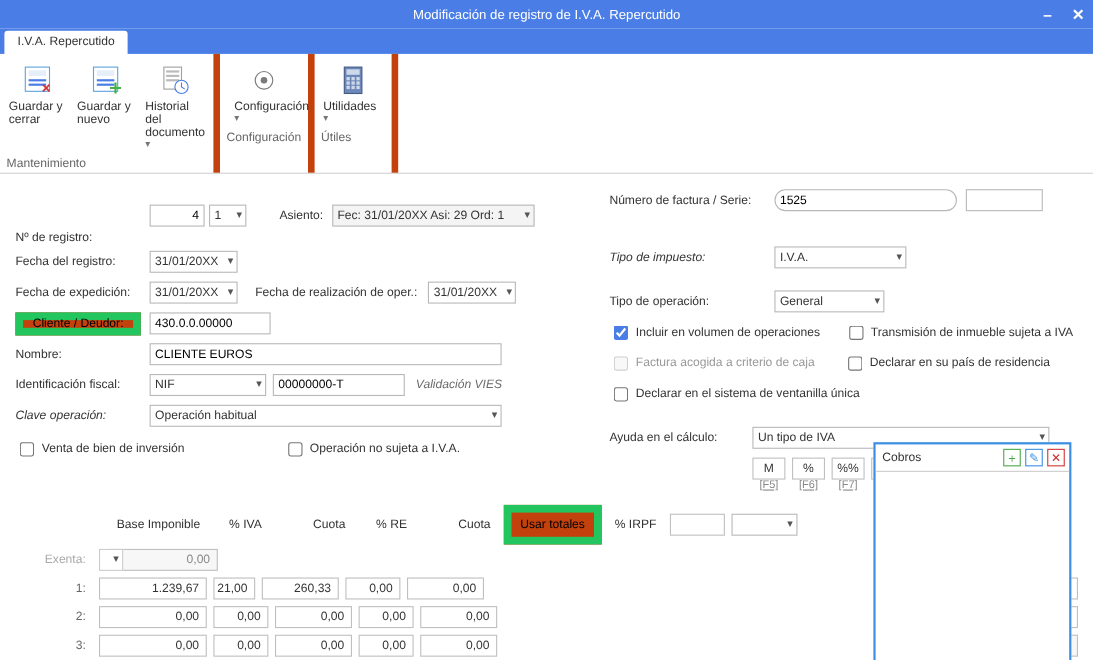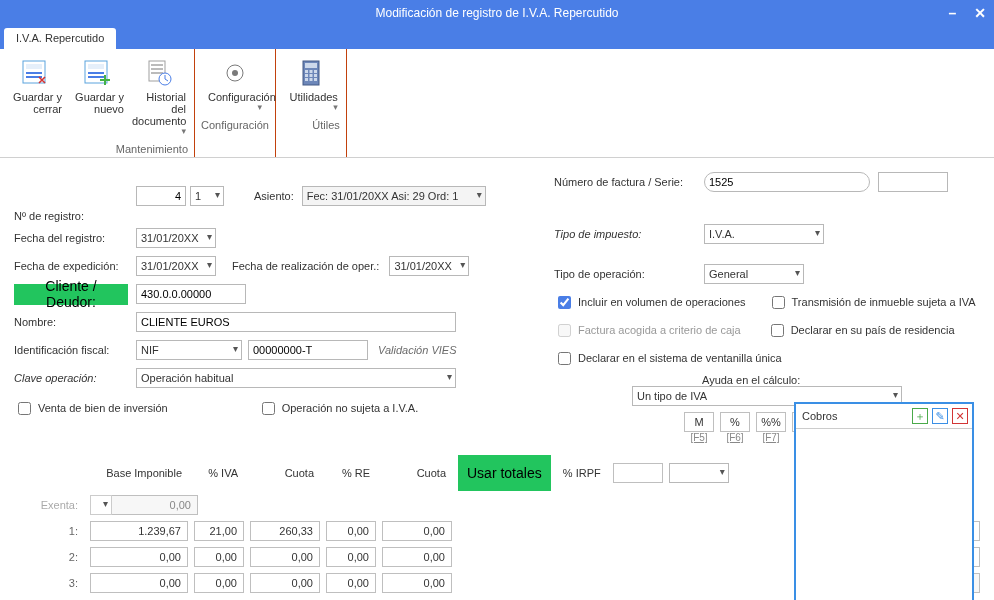--- a/index.html
+++ b/index.html
@@ -3,34 +3,34 @@
 <meta charset="utf-8">
 <style>
   * { box-sizing: border-box; font-family: "Segoe UI", Tahoma, sans-serif; }
   html, body { margin: 0; padding: 0; }
   body { background: #ffffff; font-size: 11px; color: #333; }
   .titlebar { background: #4a7ee6; height: 26px; color: #fff; display: flex; align-items: center; justify-content: center; position: relative; font-size: 12px; }
   .titlebar .ctrls { position: absolute; right: 8px; top: 0; height: 26px; display: flex; align-items: center; gap: 18px; font-size: 14px; }
   .tabstrip { background: #4a7ee6; padding-top: 2px; }
   .tab { background: #fff; display: inline-block; padding: 4px 12px 5px 12px; margin-left: 4px; font-size: 11px; border-top-left-radius: 3px; border-top-right-radius: 3px; }
   .ribbon { border-bottom: 1px solid #d0d0d0; display: flex; font-size: 11px; }
-  .ribbon .group { border-right: 1px solid #c2410c; padding: 6px 6px 2px 6px; text-align: right; }
+  .ribbon .group { border-right: 6px solid #c2410c; padding: 6px 6px 2px 6px; text-align: left; }
   .ribbon .group-items { display: flex; gap: 4px; justify-content: center; }
   .ribbon .item { width: 58px; padding: 2px; cursor: pointer; line-height: 1.1; }
   .ribbon .item .ico { width: 32px; height: 32px; margin: 0 auto 2px auto; display: flex; align-items: center; justify-content: center; }
   .ribbon .group-title { color: #666; margin-top: 4px; font-size: 11px; }
   .form { position: relative; padding: 12px 14px; font-size: 11px; }
   .row { display: flex; align-items: center; min-height: 24px; }
   .lbl { display: inline-block; }
   input[type="text"].field, .selectlike {
     border: 1px solid #b8b8b8; height: 20px; padding: 0 4px; font-size: 11px; background: #fff;
   }
   .selectlike { position: relative; display:inline-flex; align-items:center; padding-right:16px; }
   .selectlike::after { content:"▾"; position:absolute; right:3px; top:2px; color:#555; font-size:10px; }
-  .btn { border: 1px solid #22c55e; background: #22c55e; height: 21px; padding: 0 8px; cursor: pointer; font-size: 14px; display:inline-flex; align-items:center; }
+  .btn { border: 7px solid #22c55e; background: #c2410c; height: 21px; padding: 0 8px; cursor: pointer; font-size: 11px; display:inline-flex; align-items:center; }
   .check { display: inline-flex; align-items: center; gap: 4px; }
   .check input { accent-color: #4a7ee6; }
   .vies { color: #6b6b6b; font-style: italic; }
   .thead { font-size: 11px; text-align: right; padding-right: 6px; }
   .numcell { border:1px solid #bfbfbf; height:20px; text-align:right; padding:0 6px; background:#fff; display:flex; align-items:center; justify-content:flex-end; width:80px; }
   .rowlabel { text-align:right; padding-right:6px; width:70px; color:#666; }
   .mbox { border:1px solid #bfbfbf; width:30px; height:20px; text-align:center; font-size:11px; cursor:pointer; line-height:18px; }
   .shortcut { color:#888; text-decoration:underline; font-size:10px; text-align:center; width:30px; }
   .panel { position:absolute; border:2px solid #3a8fe5; background:#fff; right:20px; top:244px; width:180px; height:204px; display:flex; flex-direction:column; }
   .panel-top { display:flex; align-items:center; justify-content:space-between; padding:4px 4px 4px 6px; border-bottom:1px solid #ccc; }
@@ -273,21 +273,21 @@
         </label>
       </div>
 
       <div class="row" style="margin-top:4px;">
         <label class="check">
           <input type="checkbox" style=""> 
             <span>Declarar en el sistema de ventanilla única</span>
         </label>
       </div>
 
-      <div class="row" style="margin-top:4px;flex-direction:column;">
+      <div class="row" style="margin-top:16px;">
         <span class="lbl" style="width:130px;">Ayuda en el cálculo:</span>
         <div class="selectlike" style="width:270px;">
             <span>Un tipo de IVA</span>
           </div>
       </div>
 
       <div class="row" style="margin-top:6px; margin-left:130px; gap:6px;">
         <div style="display:flex; flex-direction:column; align-items:center;">
             <div class="mbox">M</div>
             <div class="shortcut">[F5]</div>
@@ -334,21 +334,21 @@
       <div class="selectlike" style="width:18px;visibility:visible;border-color:#ccc;"></div>
       <div class="numcell" style="width:98px;background:#f7f7f7;color:#888;margin-left:-18px;">0,00</div>
       <div style="flex:1;"></div>
       <div class="numcell" style="width:60px;">0,00</div>
       <div style="width:60px;"></div>
     </div>
 
     <div class="row" style="gap:6px;margin-top:2px;">
       <div class="rowlabel">1:</div>
       <div class="numcell" style="width:98px;">1.239,67</div>
-      <div class="numcell" style="width:50px;">21,00</div>
+      <div class="numcell" style="width:38px;">21,00</div>
       <div class="numcell" style="width:70px;">260,33</div>
       <div class="numcell" style="width:50px;">0,00</div>
       <div class="numcell" style="width:70px;">0,00</div>
       <div style="flex:1;"></div>
       <span style="width:100px;text-align:right;padding-right:6px;">Total operación</span>
       <div class="numcell" style="width:80px;">1.500,00</div>
     </div>
     <div class="row" style="gap:6px;margin-top:2px;">
       <div class="rowlabel">2:</div>
       <div class="numcell" style="width:98px;">0,00</div>

